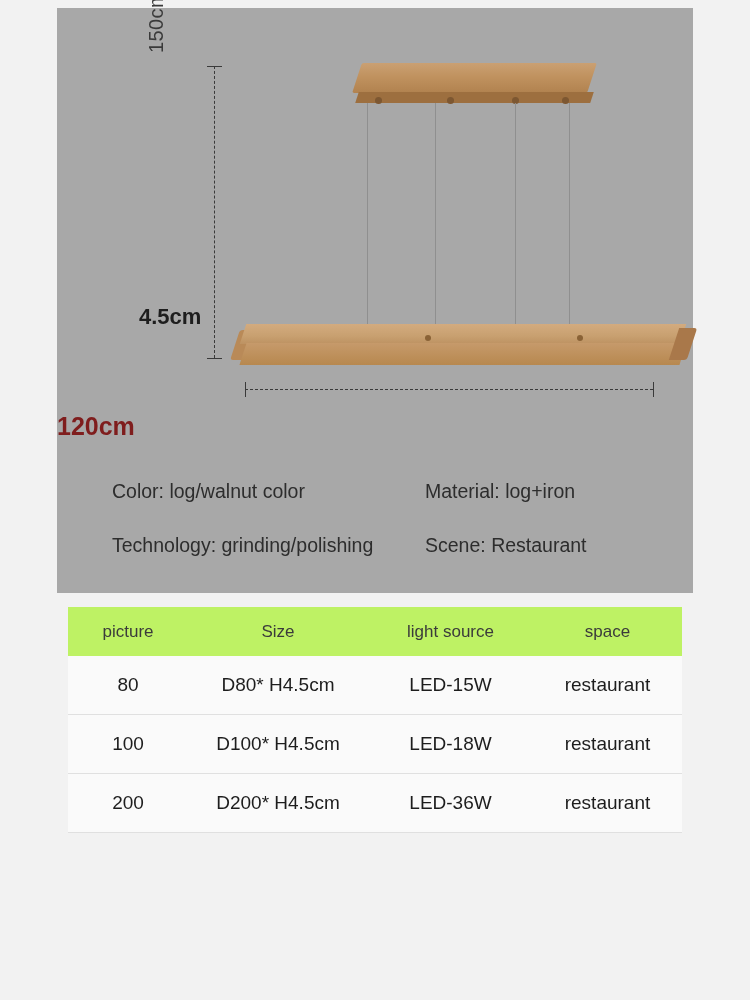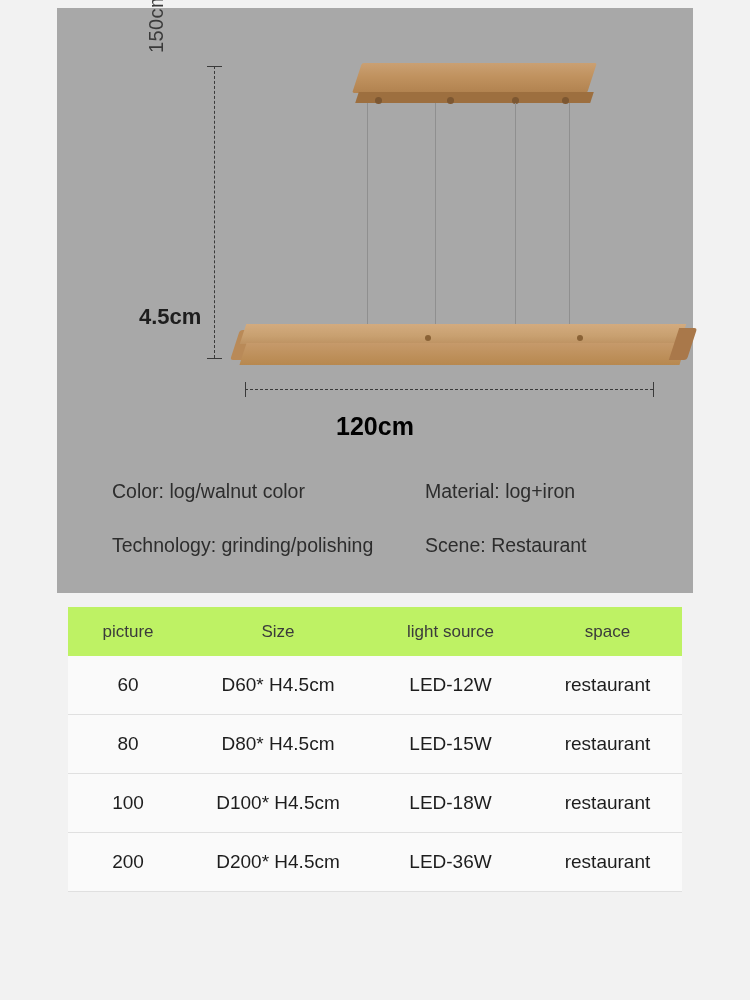--- a/index.html
+++ b/index.html
@@ -87,24 +87,23 @@
     height: 15px;
     border-left: 1px solid #3a3a3a;
   }
   .h-cap-left { left: 188px; }
   .h-cap-right { left: 596px; }
   .h-label {
     position: absolute;
     left: 0;
     top: 404px;
     width: 636px;
-    text-align: center;
     font-size: 25px;
     font-weight: bold;
-    color: #000000;
+    color: #7f1d1d;
   }
 
   
   .ceiling-plate {
     position: absolute;
     left: 300px;
     top: 55px;
     width: 235px;
     height: 30px;
     background: linear-gradient(180deg, #caa073 0%, #c0925f 45%, #b1824f 100%);
@@ -298,26 +297,20 @@
     </colgroup>
     <thead>
       <tr>
         <th>picture</th>
         <th>Size</th>
         <th>light source</th>
         <th>space</th>
       </tr>
     </thead>
     <tbody>
-      <tr>
-        <td>60</td>
-        <td>D60* H4.5cm</td>
-        <td class="td-src">LED-12W</td>
-        <td class="td-space">restaurant</td>
-      </tr>
       <tr>
         <td>80</td>
         <td>D80* H4.5cm</td>
         <td class="td-src">LED-15W</td>
         <td class="td-space">restaurant</td>
       </tr>
       <tr>
         <td>100</td>
         <td>D100* H4.5cm</td>
         <td class="td-src">LED-18W</td>

